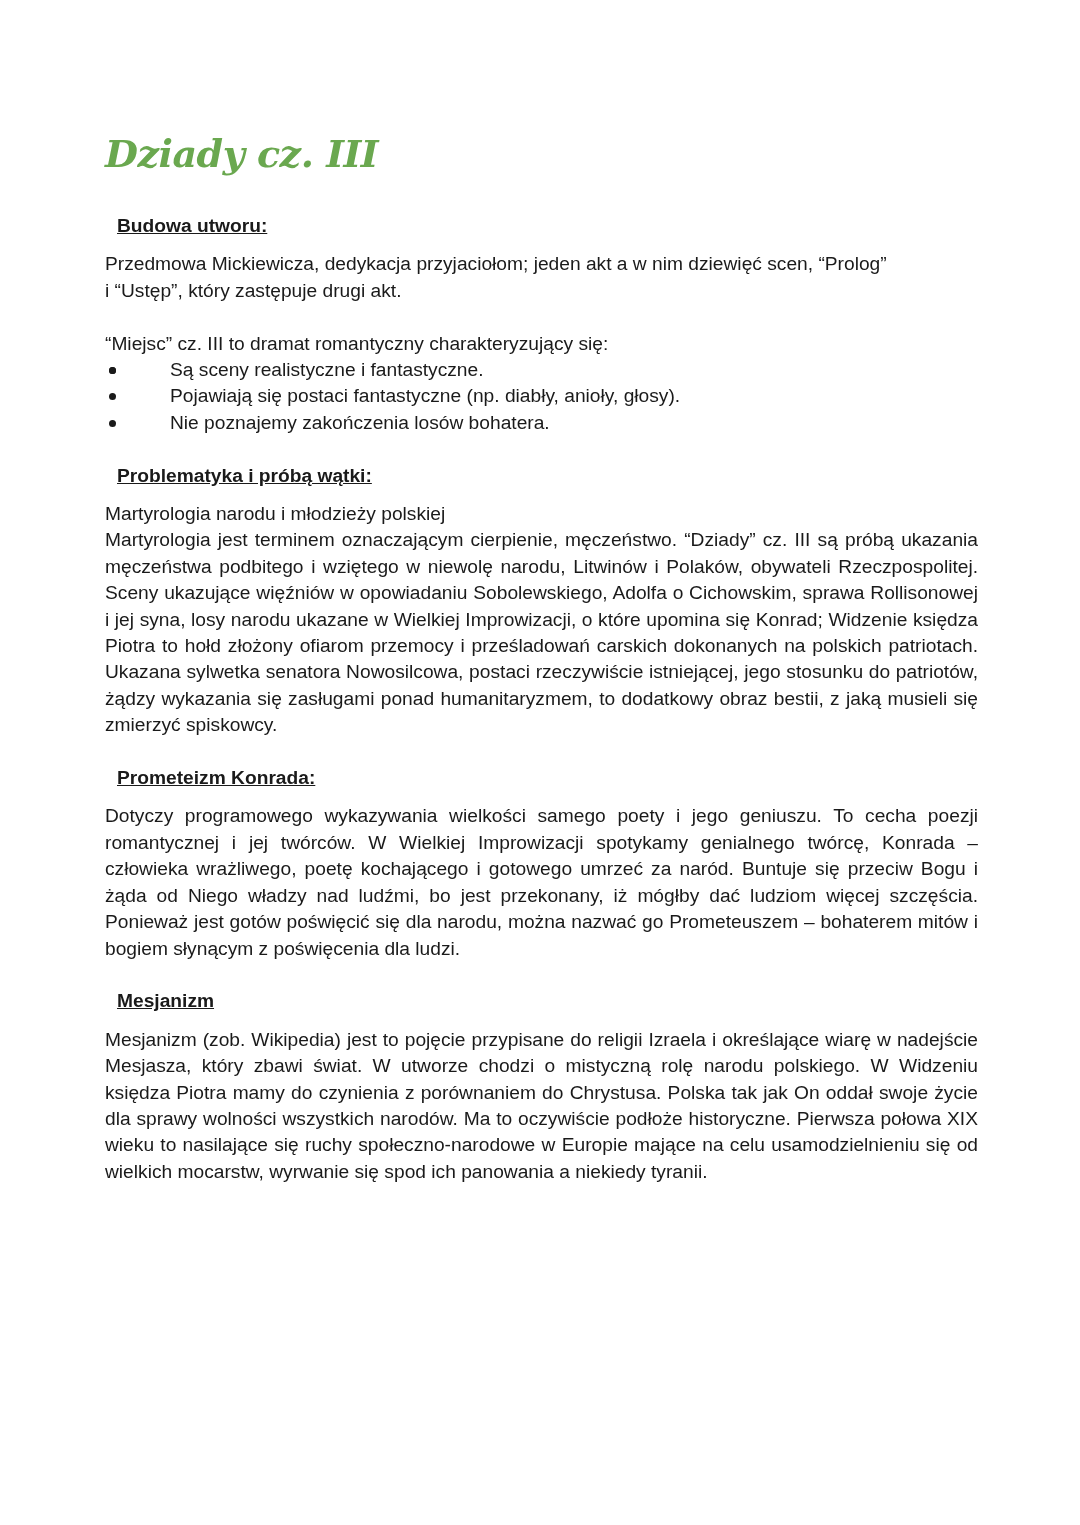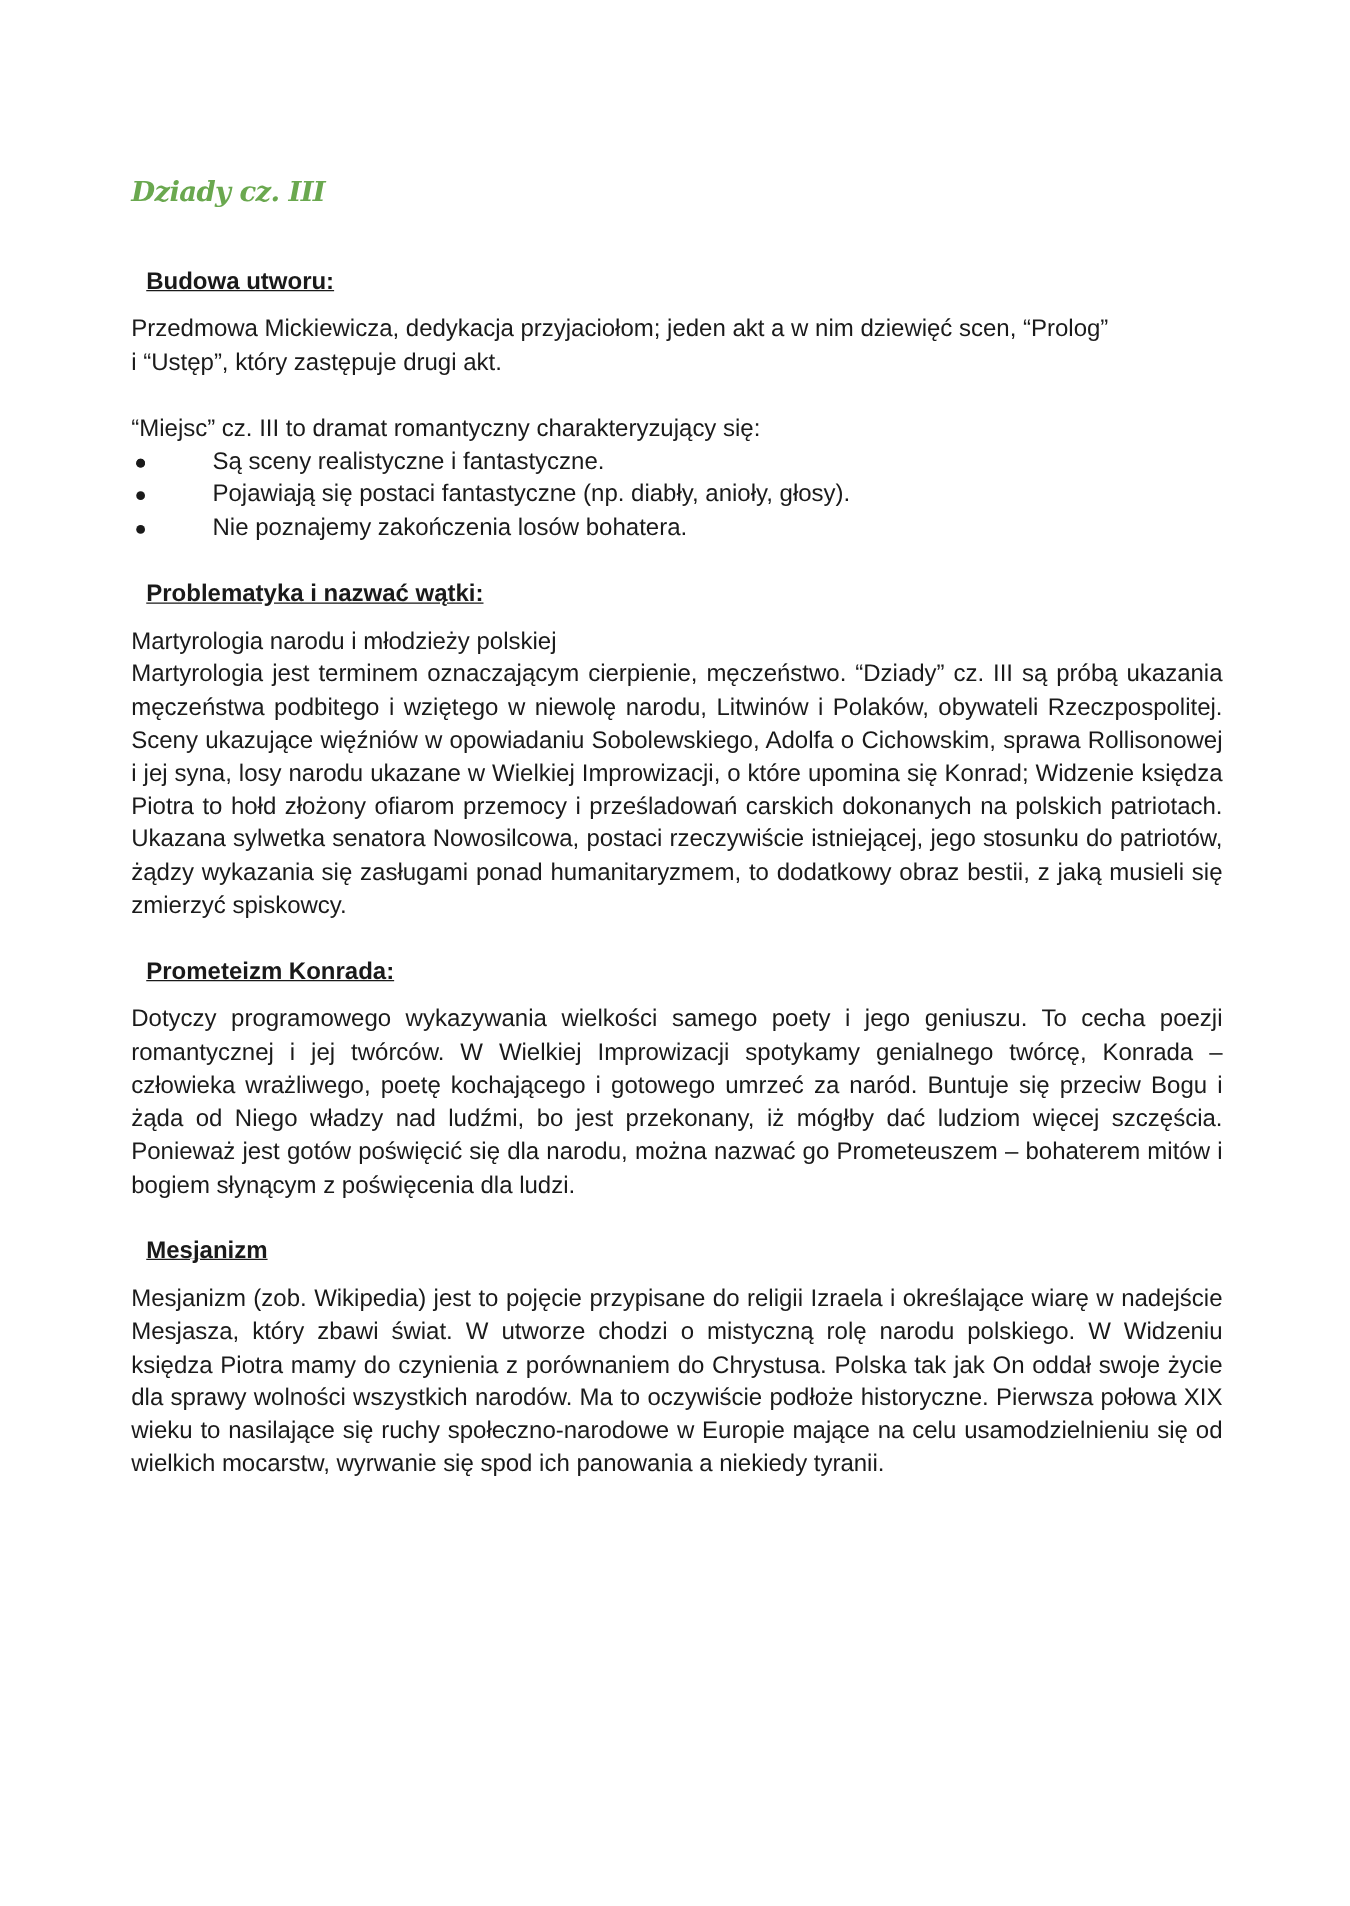--- a/index.html
+++ b/index.html
@@ -5,21 +5,21 @@
   html, body { margin: 0; padding: 0; background: #ffffff; }
   body { width: 1080px; height: 1525px; position: relative; overflow: hidden; }
   .page {
     position: absolute; left: 105px; top: 132px; width: 873px;
     font-family: "Liberation Sans", sans-serif;
     color: #1a1a1a; font-size: 19.2px; line-height: 26.4px;
   }
   .title {
     font-family: "DejaVu Serif", serif;
     font-style: italic; font-weight: bold;
-    color: #6aa84f; font-size: 22px; line-height: 44px;
+    color: #6aa84f; font-size: 38px; line-height: 44px;
     margin: 0 0 37px 0; letter-spacing: -0.5px;
   }
   .section { margin-bottom: 26.4px; }
   .heading { font-weight: bold; text-decoration: underline; margin: 12px; }
   p { margin: 0; }
   .justify { text-align: justify; }
   ul.bullets { list-style: none; margin: 0; padding: 0; }
   ul.bullets li { position: relative; padding-left: 65px; }
   ul.bullets li .dot {
     position: absolute; left: 4px; top: 10px;
@@ -43,21 +43,21 @@
     <ul class="bullets">
       <li><span class="dot"></span></li>
       <li><span class="dot"></span><span>Są sceny realistyczne i fantastyczne.</span></li>
       <li><span class="dot"></span><span>Pojawiają się postaci fantastyczne (np. diabły, anioły, głosy).</span></li>
       <li><span class="dot"></span><span>Nie poznajemy zakończenia losów bohatera.</span></li>
     </ul>
   </div>
 
 
   <div class="section">
-    <p class="heading">Problematyka i nazwać wątki:</p>
+    <p class="heading">Problematyka i próbą wątki:</p>
     <p>Martyrologia narodu i młodzieży polskiej</p>
     <p class="justify">Martyrologia jest terminem oznaczającym cierpienie, męczeństwo. “Dziady” cz. III są próbą ukazania męczeństwa podbitego i wziętego w niewolę narodu, Litwinów i Polaków, obywateli Rzeczpospolitej. Sceny ukazujące więźniów w opowiadaniu Sobolewskiego, Adolfa o Cichowskim, sprawa Rollisonowej i jej syna, losy narodu ukazane w Wielkiej Improwizacji, o które upomina się Konrad; Widzenie księdza Piotra to hołd złożony ofiarom przemocy i prześladowań carskich dokonanych na polskich patriotach. Ukazana sylwetka senatora Nowosilcowa, postaci rzeczywiście istniejącej, jego stosunku do patriotów, żądzy wykazania się zasługami ponad humanitaryzmem, to dodatkowy obraz bestii, z jaką musieli się zmierzyć spiskowcy.</p>
   </div>
 
   <div class="section">
     <p class="heading">Prometeizm Konrada:</p>
     <p class="justify">Dotyczy programowego wykazywania wielkości samego poety i jego geniuszu. To cecha poezji romantycznej i jej twórców. W Wielkiej Improwizacji spotykamy genialnego twórcę, Konrada – człowieka wrażliwego, poetę kochającego i gotowego umrzeć za naród. Buntuje się przeciw Bogu i żąda od Niego władzy nad ludźmi, bo jest przekonany, iż mógłby dać ludziom więcej szczęścia. Ponieważ jest gotów poświęcić się dla narodu, można nazwać go Prometeuszem – bohaterem mitów i bogiem słynącym z poświęcenia dla ludzi.</p>
   </div>
 
   <div class="section">

